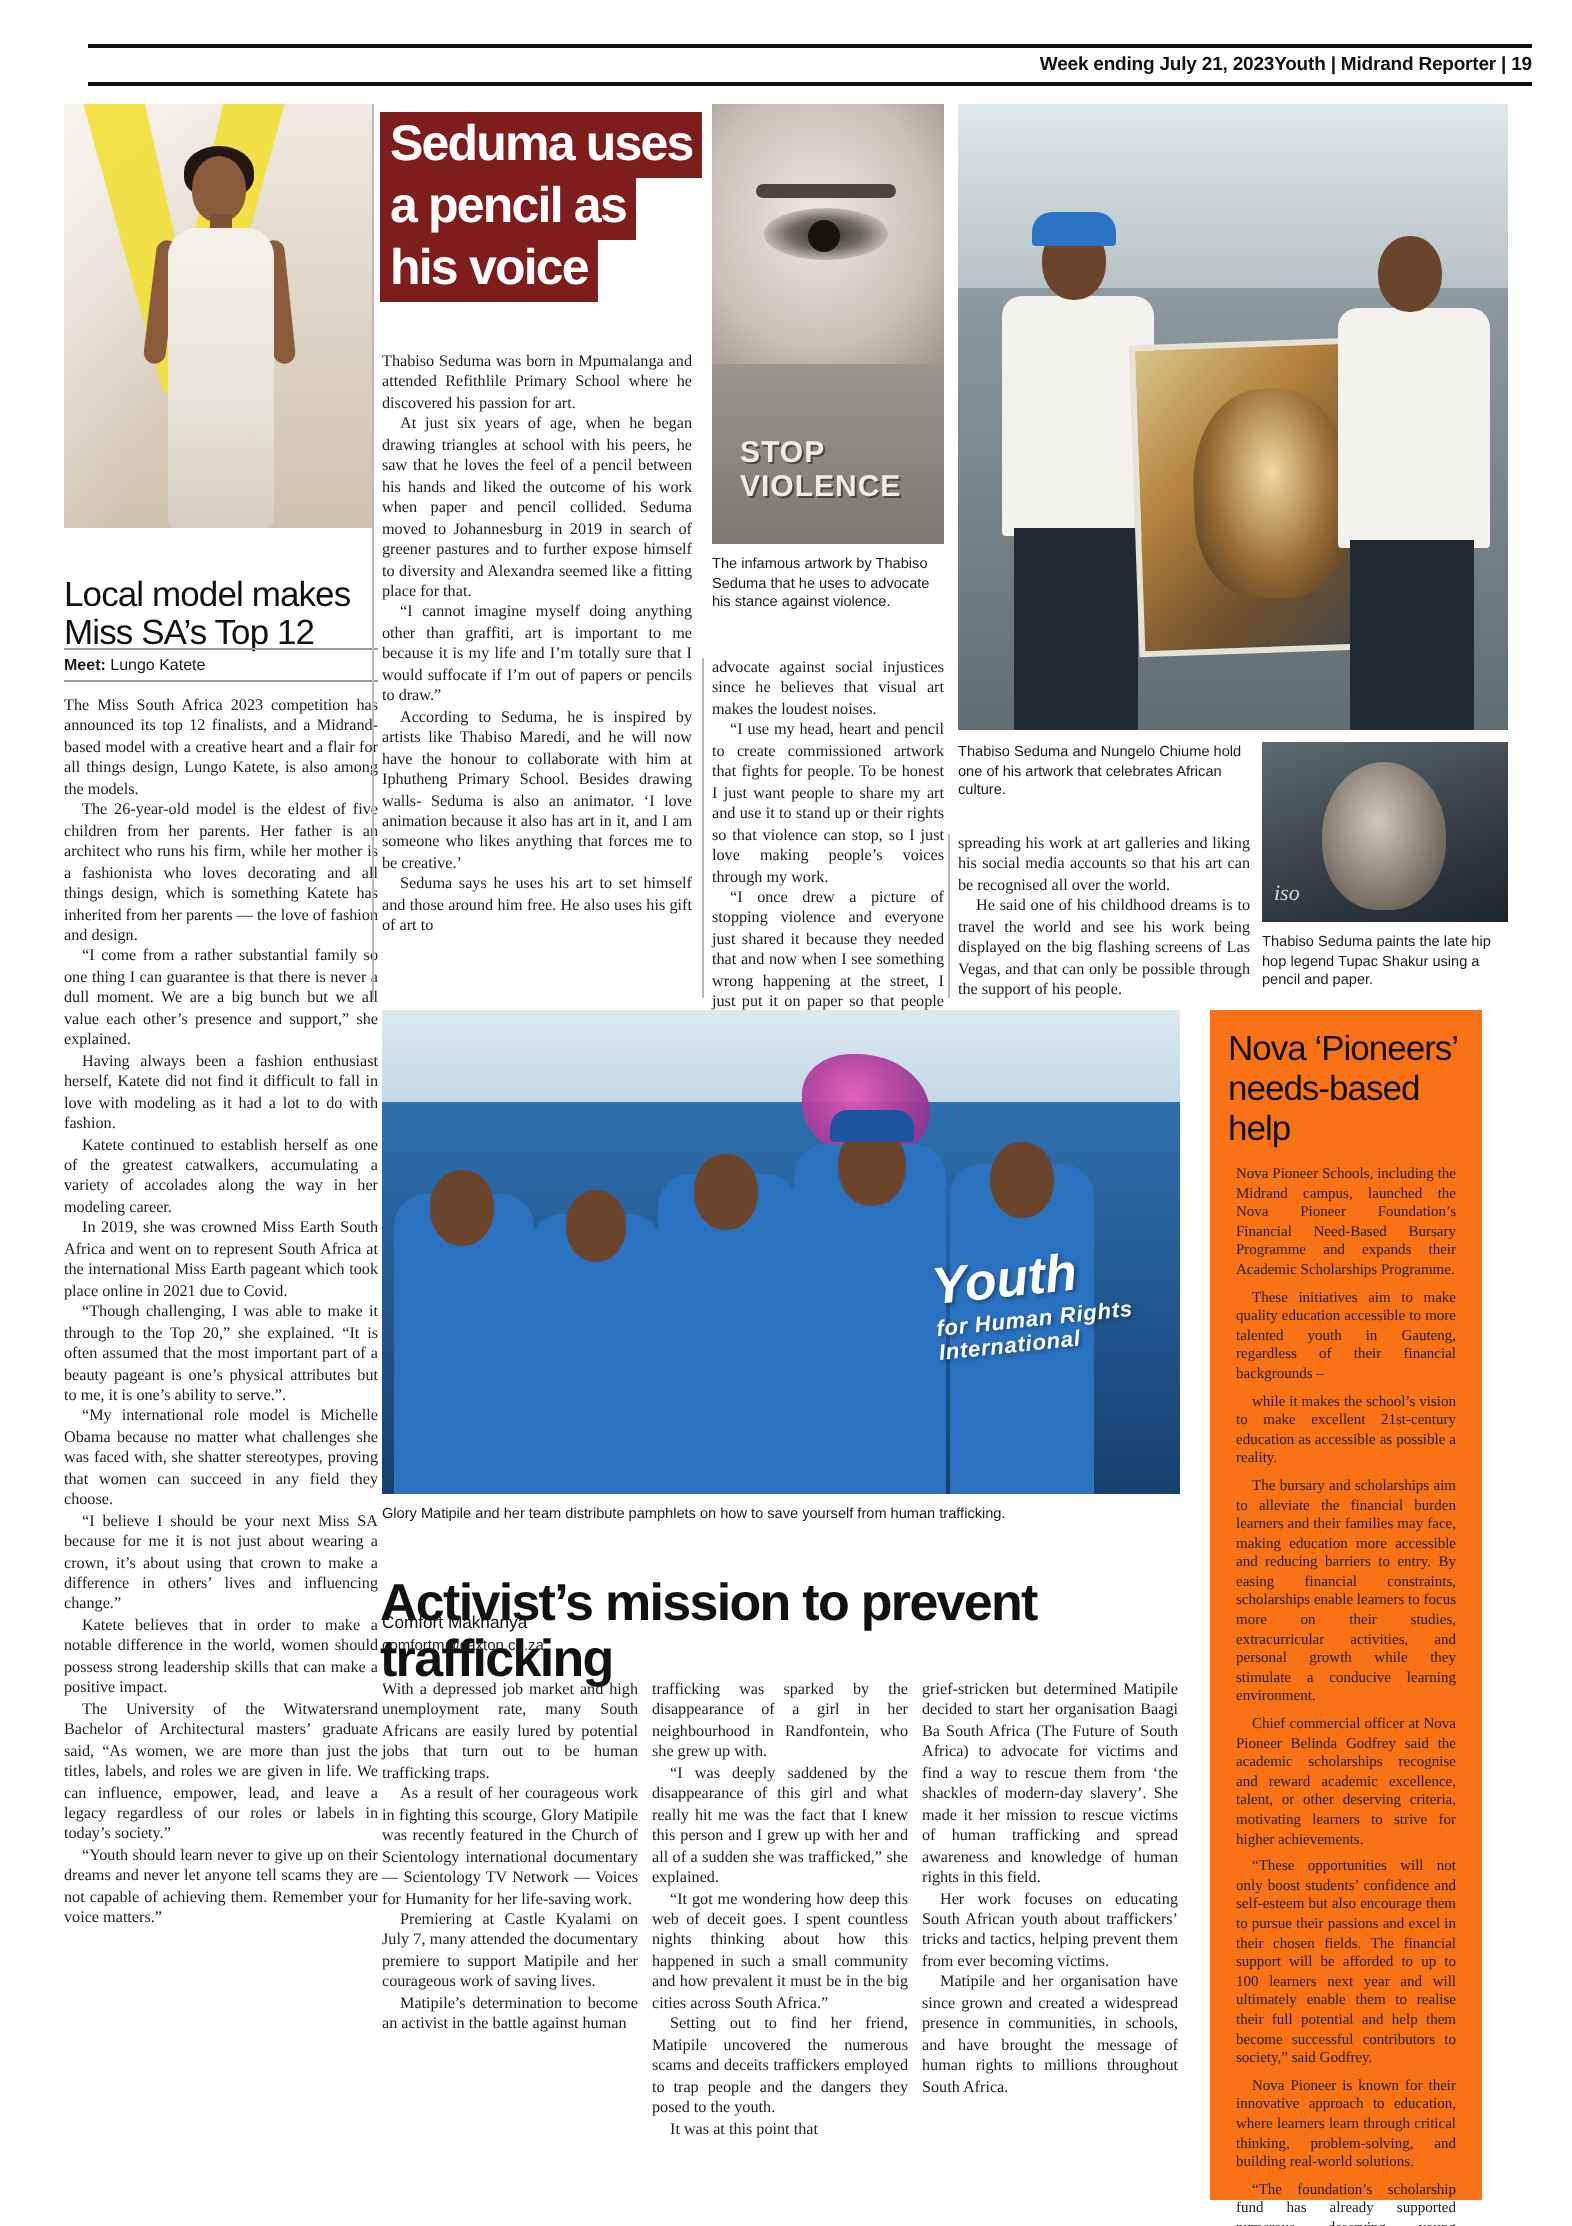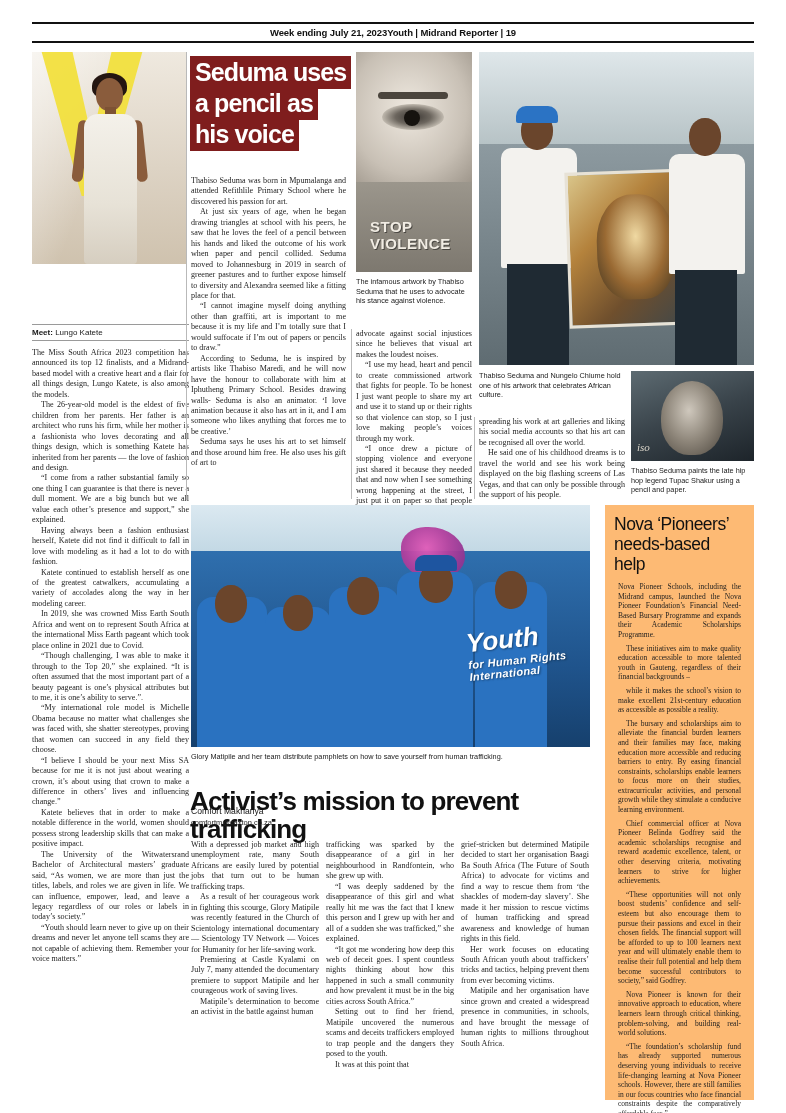--- a/index.html
+++ b/index.html
@@ -19,28 +19,28 @@
     position: absolute;
     left: 0; top: 0;
     width: 786px;
     height: 1113px;
     background: #fff;
   }
 
   
   .masthead {
     position: absolute;
-    left: 32px; top: 22px;
+    left: 44px; top: 22px;
     width: 722px;
     border-top: 2px solid #111;
     border-bottom: 2px solid #111;
     height: 17px;
     display: flex;
     align-items: center;
-    justify-content: center;
+    justify-content: flex-end;
     font-family: "Liberation Sans", sans-serif;
     font-weight: bold;
     font-size: 9.5px;
     letter-spacing: -0.1px;
     color: #111;
   }
   .masthead .right { letter-spacing: -0.1px; }
 
   
   .body-col {
@@ -311,22 +311,22 @@
   }
   .cap-tupac {
     position: absolute;
     left: 631px; top: 466px; width: 123px;
   }
 
   
   .nova-box {
     position: absolute;
     left: 605px; top: 505px;
-    width: 149px; height: 595px;
-    background: #fdba74;
+    width: 136px; height: 595px;
+    background: #f97316;
     padding: 9px 9px 0 9px;
     box-sizing: border-box;
   }
   .nova-head {
     font-family: "Liberation Sans", sans-serif;
     font-size: 17.5px;
     line-height: 20px;
     letter-spacing: -0.5px;
     color: #111;
     margin-bottom: 8px;
@@ -425,20 +425,21 @@
     <div class="mp-figure">
       <div class="mp-hair"></div>
       <div class="mp-head"></div>
       <div class="mp-neck"></div>
       <div class="mp-armL"></div>
       <div class="mp-armR"></div>
       <div class="mp-dress"></div>
     </div>
   </div>
 
+  <h1 class="model-head">Local model makes Miss SA’s Top 12</h1>
 
   <div class="model-meet">
     <b>Meet:</b>
     <span>Lungo Katete</span>
   </div>
 
   <div class="model-body body-col" id="model-body">
       <p class="first">The Miss South Africa 2023 competition has announced its top 12 finalists, and a Midrand-based model with a creative heart and a flair for all things design, Lungo Katete, is also among the models.</p>
       <p>The 26-year-old model is the eldest of five children from her parents. Her father is an architect who runs his firm, while her mother is a fashionista who loves decorating and all things design, which is something Katete has inherited from her parents — the love of fashion and design.</p>
       <p>“I come from a rather substantial family so one thing I can guarantee is that there is never a dull moment. We are a big bunch but we all value each other’s presence and support,” she explained.</p>

